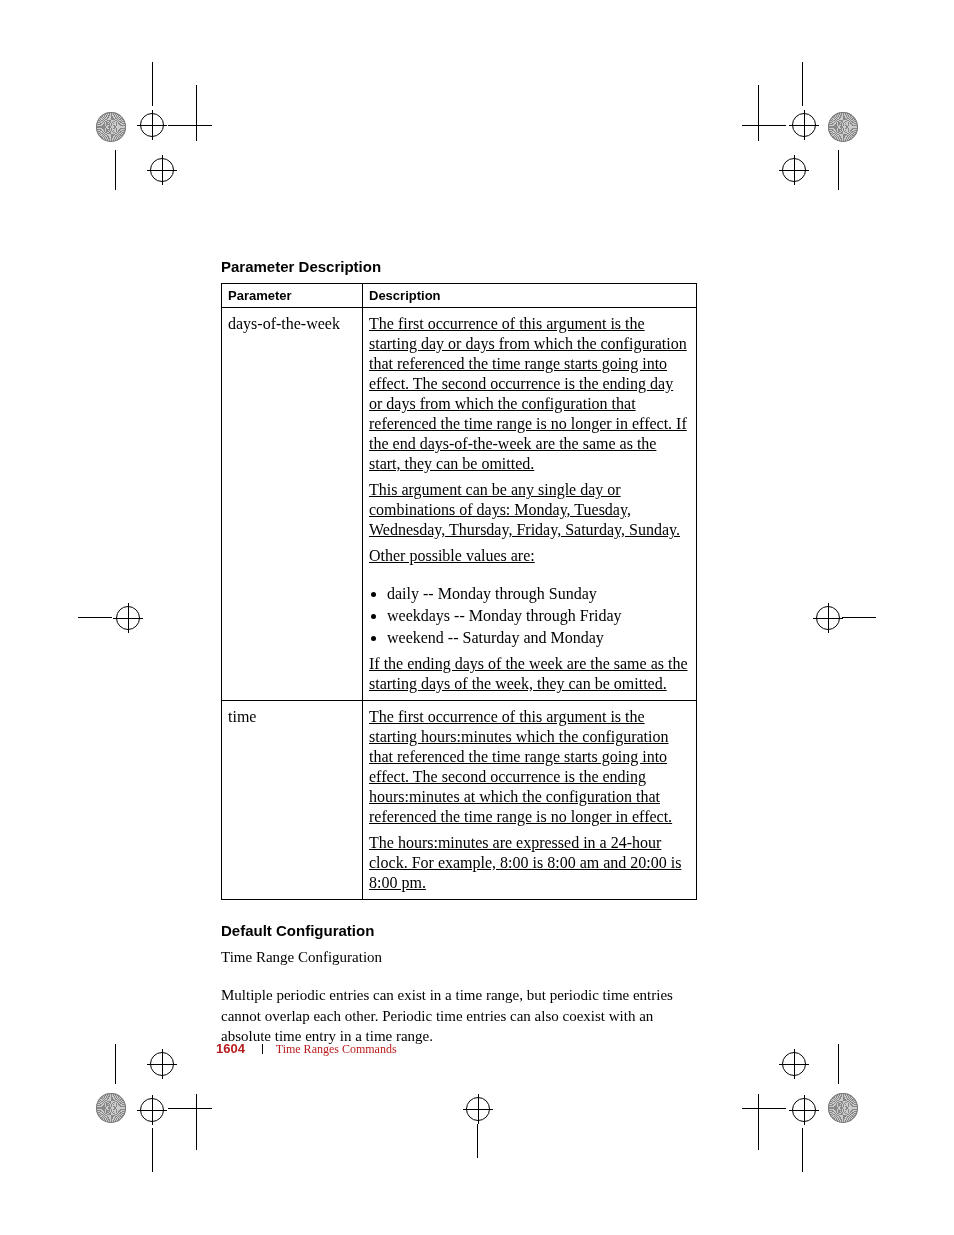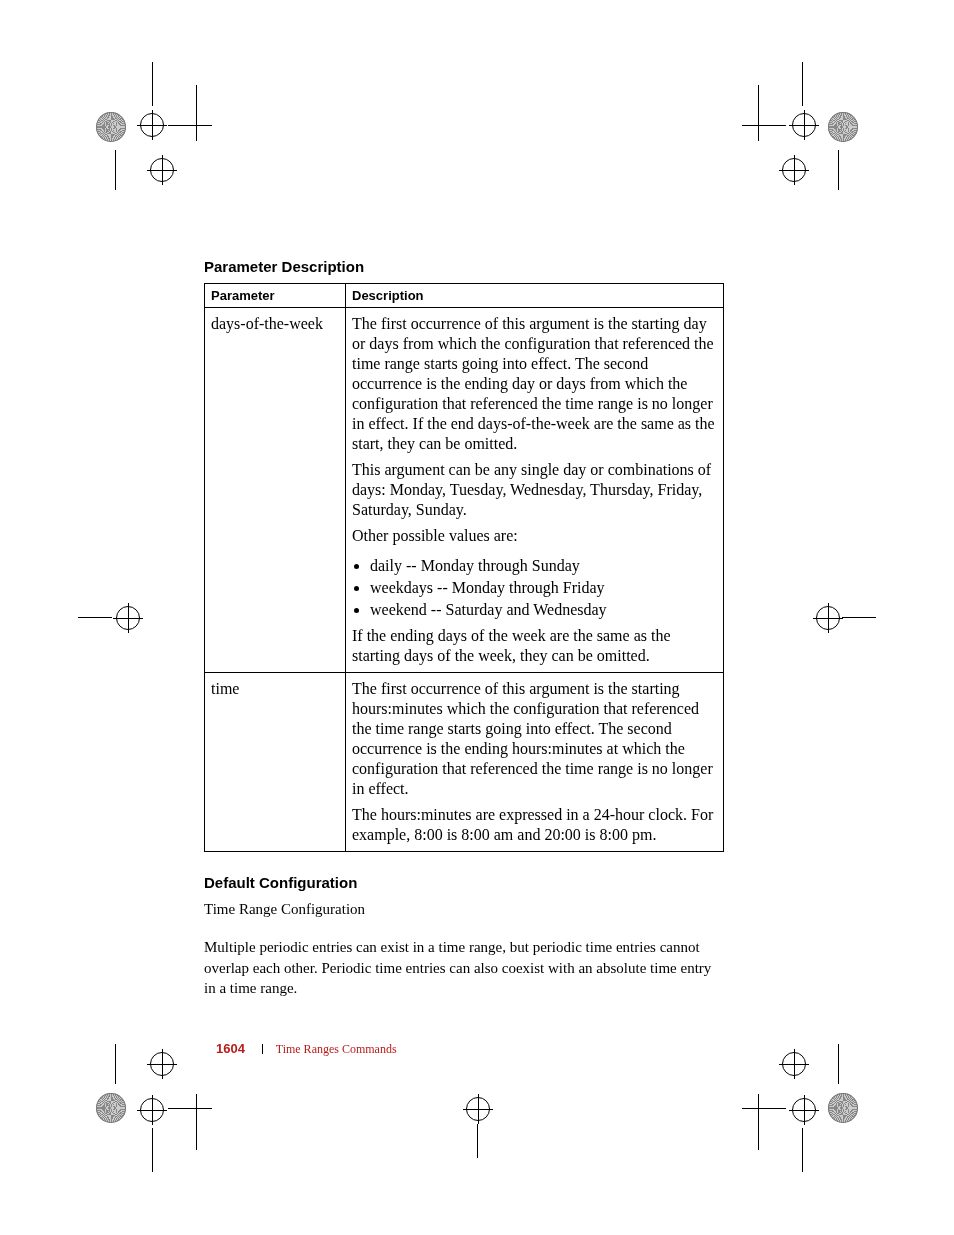--- a/index.html
+++ b/index.html
@@ -7,23 +7,23 @@
     padding: 0;
     background: #fff;
     font-family: Georgia, 'Times New Roman', serif;
     color: #000;
     width: 954px;
     height: 1235px;
     position: relative;
   }
   .page {
     position: absolute;
-    left: 204px;
+    left: 221px;
     top: 258px;
-    width: 520px;
+    width: 476px;
   }
   .section-heading {
     font-family: Arial, Helvetica, sans-serif;
     font-weight: bold;
     font-size: 15px;
     margin: 0 0 8px 0;
   }
   table.param {
     border-collapse: collapse;
     width: 100%;
@@ -40,26 +40,27 @@
   }
   table.param td {
     border: 1px solid #000;
     padding: 6px 6px;
     font-size: 16px;
     vertical-align: top;
     line-height: 1.25;
   }
   td.desc p {
     margin: 0 0 6px 0;
+    text-decoration: underline;
   }
   td.desc p:last-child {
     margin-bottom: 0;
   }
   td.desc ul {
-    margin: 10px 0 6px 0;
+    margin: 18px 0 6px 0;
     padding-left: 18px;
   }
   td.desc li {
     margin: 0 0 2px 0;
   }
   .col-param { width: 128px; }
   .body-text {
     font-size: 15px;
     line-height: 1.35;
     margin: 4px 0 18px 0;
@@ -161,21 +162,21 @@
     <tbody>
       <tr>
         <td class="col-param">days-of-the-week</td>
         <td class="desc">
           <p>The first occurrence of this argument is the starting day or days from which the configuration that referenced the time range starts going into effect. The second occurrence is the ending day or days from which the configuration that referenced the time range is no longer in effect. If the end days-of-the-week are the same as the start, they can be omitted.</p>
           <p>This argument can be any single day or combinations of days: Monday, Tuesday, Wednesday, Thursday, Friday, Saturday, Sunday.</p>
           <p>Other possible values are:</p>
           <ul>
             <li>daily -- Monday through Sunday</li>
             <li>weekdays -- Monday through Friday</li>
-            <li>weekend -- Saturday and Wednesday</li>
+            <li>weekend -- Saturday and Monday</li>
           </ul>
           <p>If the ending days of the week are the same as the starting days of the week, they can be omitted.</p>
         </td>
       </tr>
       <tr>
         <td class="col-param">time</td>
         <td class="desc">
           <p>The first occurrence of this argument is the starting hours:minutes which the configuration that referenced the time range starts going into effect. The second occurrence is the ending hours:minutes at which the configuration that referenced the time range is no longer in effect.</p>
           <p>The hours:minutes are expressed in a 24-hour clock. For example, 8:00 is 8:00 am and 20:00 is 8:00 pm.</p>
         </td>

